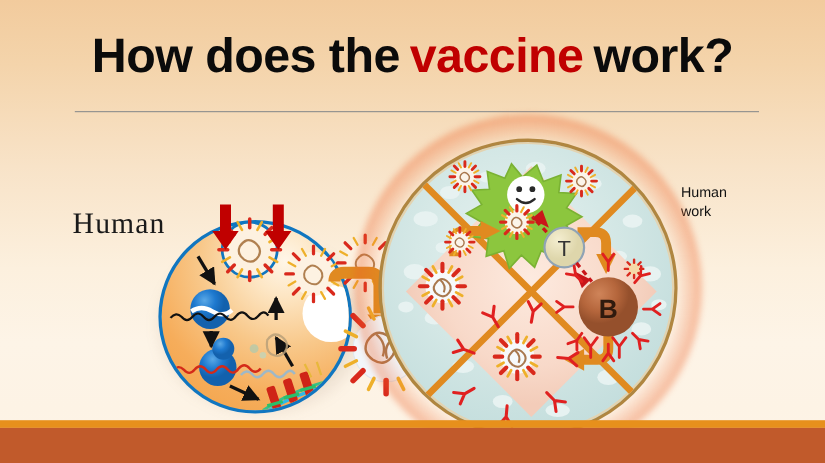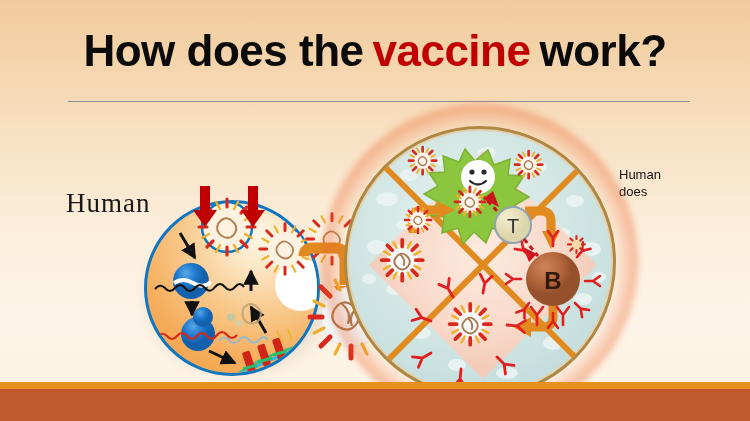--- a/index.html
+++ b/index.html
@@ -149,21 +149,21 @@
 <div class="slide">
 
   <div class="title">
     <span>How does the</span><span class="sp"></span><span class="accent">vaccine</span><span class="sp"></span><span>work?</span>
   </div>
   <div class="rule"></div>
 
   <div class="label-spikes">Human</div>
   <div class="label-human">
     <div>Human</div>
-    <div>does</div>
+    <div>work</div>
   </div>
 
   <div class="left-cell-shadow"></div>
   <div class="left-cell">
     <svg class="left-cell-inner" viewBox="0 0 176 176" width="176" height="176">
       <defs>
         <marker id="ablk" markerWidth="6" markerHeight="6" refX="4.6" refY="2.6" orient="auto">
           <path d="M0,0 L5.2,2.6 L0,5.2 z" fill="#111"></path>
         </marker>
         <radialGradient id="ribG" cx="36%" cy="28%">

